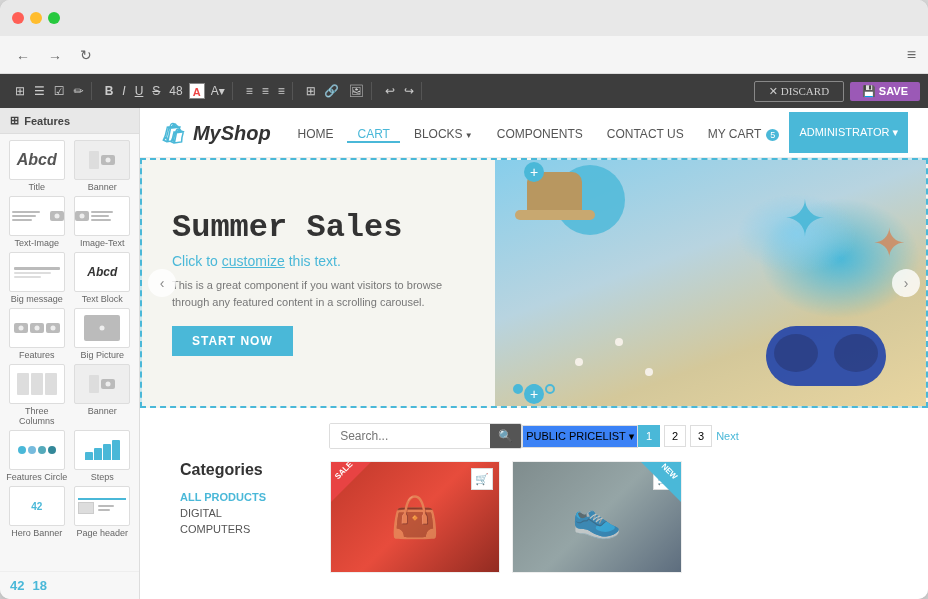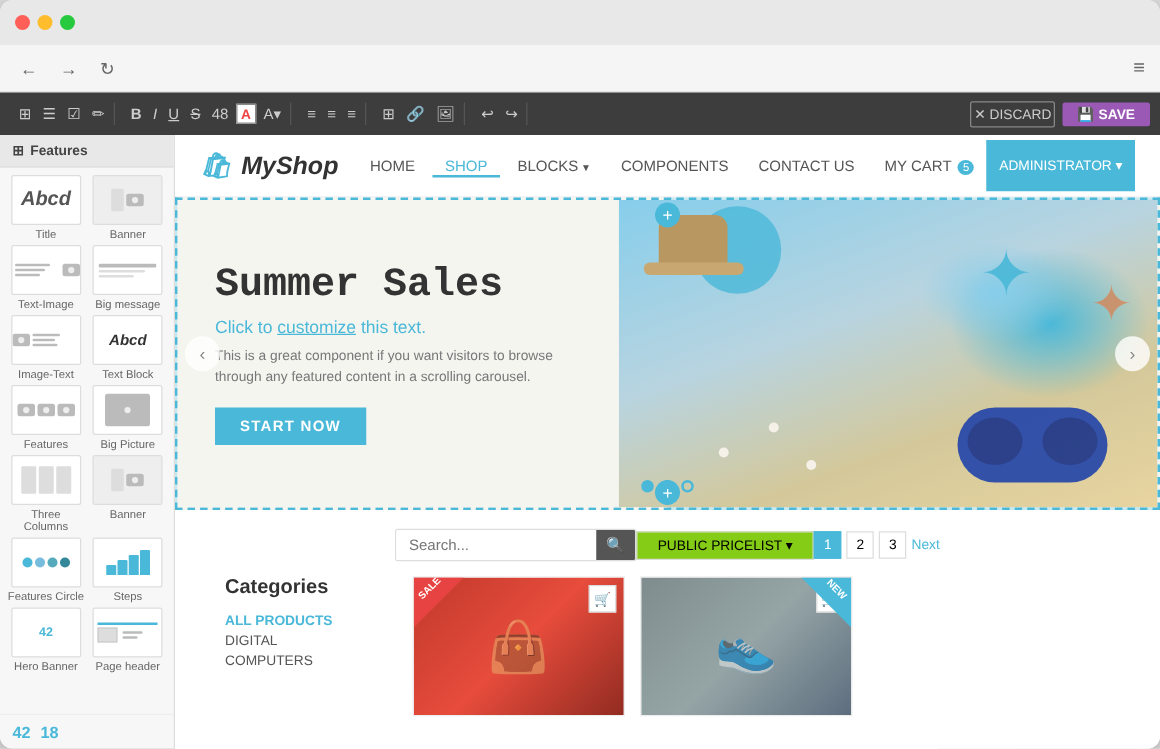--- a/index.html
+++ b/index.html
@@ -96,24 +96,25 @@
       line-height: 16px;
       font-size: 11px;
       color: #e44;
       font-weight: bold;
     }
     .toolbar-spacer { flex: 1; }
     .btn-discard {
       background: none;
       border: 1px solid #888;
       color: #ccc;
-      padding: 3px 2px;
+      padding: 3px 14px;
       font-size: 11px;
       cursor: pointer;
       border-radius: 2px;
+      font-family: Liberation Serif, serif;
     }
     .btn-save {
       background: #9b59b6;
       border: none;
       color: #fff;
       padding: 3px 12px;
       font-size: 11px;
       cursor: pointer;
       border-radius: 2px;
       font-weight: bold;
@@ -575,23 +576,23 @@
     }
     .search-btn {
       background: #555;
       border: none;
       color: #fff;
       padding: 5px 8px;
       cursor: pointer;
       font-size: 12px;
     }
     .pricelist-select {
-      background: #84cc16;
+      background: #3b82f6;
       border: 1px solid #ddd;
-      padding: 4px 16px;
+      padding: 4px 3px;
       font-size: 11px;
       cursor: pointer;
     }
     .pagination {
       display: flex;
       align-items: center;
       gap: 4px;
     }
     .page-btn {
       width: 22px;
@@ -828,39 +829,39 @@
               <div class="mini-line" style="width:24px;"></div>
               <div class="mini-line" style="width:20px;"></div>
             </div>
             <div class="mini-camera" style="flex-shrink:0;"></div>
           </div>
           <div class="si-label">Text-Image</div>
         </div>
 
         <div class="sidebar-item">
           <div class="si-preview">
-            <div style="padding:4px;width:100%;">
-              <div style="height:3px;background:#bbb;border-radius:1px;margin-bottom:2px;"></div>
-              <div style="height:2px;background:#ddd;border-radius:1px;margin-bottom:2px;width:80%;"></div>
-              <div style="height:2px;background:#ddd;border-radius:1px;width:60%;"></div>
-            </div>
-          </div>
-          <div class="si-label">Big message</div>
-        </div>
-
-        <div class="sidebar-item">
-          <div class="si-preview">
             <div class="mini-camera" style="flex-shrink:0;"></div>
             <div class="mini-text-lines" style="flex:1;">
               <div class="mini-line" style="width:22px;"></div>
               <div class="mini-line" style="width:18px;"></div>
               <div class="mini-line" style="width:20px;"></div>
             </div>
           </div>
           <div class="si-label">Image-Text</div>
+        </div>
+
+        <div class="sidebar-item">
+          <div class="si-preview">
+            <div style="padding:4px;width:100%;">
+              <div style="height:3px;background:#bbb;border-radius:1px;margin-bottom:2px;"></div>
+              <div style="height:2px;background:#ddd;border-radius:1px;margin-bottom:2px;width:80%;"></div>
+              <div style="height:2px;background:#ddd;border-radius:1px;width:60%;"></div>
+            </div>
+          </div>
+          <div class="si-label">Big message</div>
         </div>
 
         <div class="sidebar-item">
           <div class="si-preview title-style">
             <span style="font-size:12px;">Abcd</span>
           </div>
           <div class="si-label">Text Block</div>
         </div>
 
         <div class="sidebar-item">
@@ -960,21 +961,21 @@
 
     <div class="website-canvas">
 
       <div class="site-nav">
         <div class="site-logo">
           <span class="logo-icon">🛍</span>
           <span>MyShop</span>
         </div>
         <ul class="site-menu">
           <li><a href="#" class="">HOME</a></li>
-          <li><a href="#" class="active">SHOP</a></li>
+          <li><a href="#" class="active">CART</a></li>
           <li><a href="#" class="has-arrow">BLOCKS</a></li>
           <li><a href="#">COMPONENTS</a></li>
           <li><a href="#">CONTACT US</a></li>
           <li><a href="#">MY CART <span class="cart-badge">5</span></a></li>
         </ul>
         <button class="admin-btn">ADMINISTRATOR ▾</button>
       </div>
 
       <div class="hero-slider">
 

